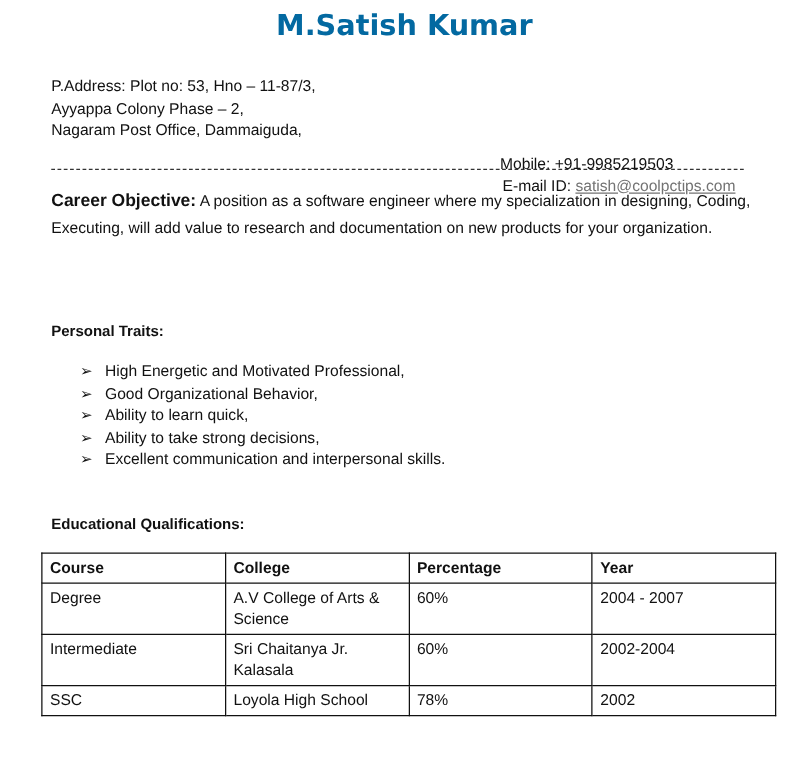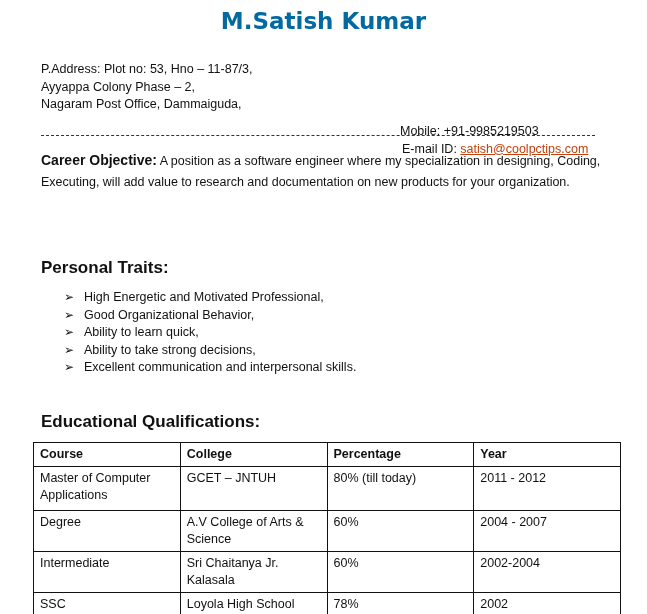--- a/index.html
+++ b/index.html
@@ -8,31 +8,31 @@
     font-family: "Liberation Sans", sans-serif; color: #111;
   }
   .name {
     position: absolute; left: 0; width: 647px; top: 8px; text-align: center;
     font-family: "DejaVu Sans", sans-serif; font-weight: bold; font-size: 23px; color: #0369a1;
   }
   .addr { position: absolute; left: 41px; top: 61px; font-size: 12.5px; line-height: 17.5px; }
   .addr b { font-weight: normal; }
   .contact { position: absolute; left: 400px; top: 95px; font-size: 12.5px; line-height: 17.5px; margin-top: 28px; }
   .contact .email-line { padding-left: 2px; }
-  .email-link { color: #c2410c; text-decoration: underline; }
+  .email-link { color: #737373; text-decoration: underline; }
   .separator {
     position: absolute; left: 41px; top: 135px; width: 554px; height: 0;
     border-top: 1px dashed #333;
   }
   .objective {
     position: absolute; left: 41px; top: 150px; width: 560px;
     font-size: 12.5px; line-height: 21px;
   }
   .objective .label { font-weight: bold; font-size: 14px; }
-  .section-title { position: absolute; left: 41px; font-weight: bold; font-size: 17px; }
+  .section-title { position: absolute; left: 41px; font-weight: bold; font-size: 12px; }
   .traits-title { top: 258px; }
   .edu-title { top: 412px; }
   ul.traits {
     position: absolute; left: 64px; top: 289px; margin: 0; padding: 0; list-style: none;
     font-size: 12.5px; line-height: 17.5px;
   }
   ul.traits li { display: flex; align-items: center; }
   ul.traits .bullet { width: 20px; font-size: 12px; }
   table.edu {
     position: absolute; left: 33px; top: 442px; width: 588px;
@@ -101,26 +101,20 @@
 <table class="edu">
   <thead>
     <tr>
       <th>Course</th>
       <th>College</th>
       <th>Percentage</th>
       <th>Year</th>
     </tr>
   </thead>
   <tbody>
-    <tr class="r1">
-      <td>Master of Computer Applications</td>
-      <td>GCET – JNTUH</td>
-      <td>80% (till today)</td>
-      <td>2011 - 2012</td>
-    </tr>
     <tr class="r2">
       <td>Degree</td>
       <td>A.V College of Arts &amp; Science</td>
       <td>60%</td>
       <td>2004 - 2007</td>
     </tr>
     <tr class="r3">
       <td>Intermediate</td>
       <td>Sri Chaitanya Jr. Kalasala</td>
       <td>60%</td>

